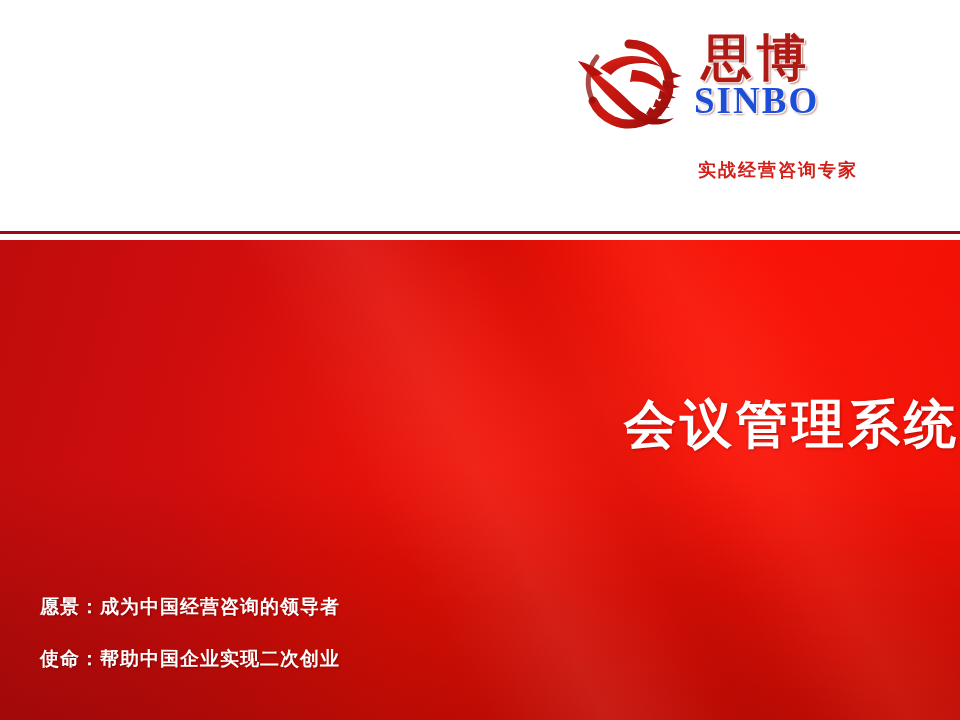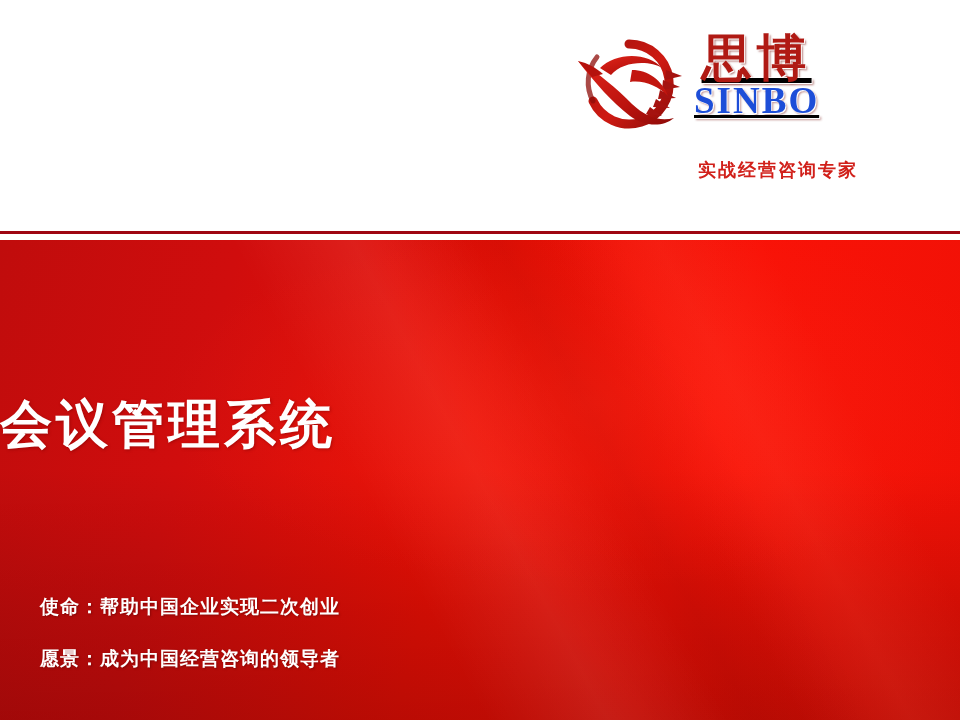--- a/index.html
+++ b/index.html
@@ -35,21 +35,20 @@
     top: 30px;
     width: 290px;
     height: 170px;
   }
 
   .logo-row {
     position: relative;
     height: 118px;
     display: flex;
     align-items: flex-start;
-    text-decoration: underline;
   }
 
   .logo-mark {
     position: relative;
     width: 118px;
     height: 112px;
     flex: 0 0 auto;
   }
 
   .logo-mark svg { display: block; }
@@ -176,21 +175,21 @@
       rgba(255, 60, 40, 0.22) 0%,
       rgba(255, 60, 40, 0) 65%);
     pointer-events: none;
   }
 
   .slide-title {
     position: absolute;
     left: 0;
     top: 150px;
     width: 960px;
-    text-align: left;
+    text-align: right;
     font-family: "DejaVu Sans", "Liberation Sans", sans-serif;
     font-size: 52px;
     font-weight: bold;
     letter-spacing: 4px;
     color: #ffffff;
     text-shadow: 1px 1px 3px rgba(110, 0, 0, 0.45);
     white-space: nowrap;
   }
 
   .statements {
@@ -275,18 +274,18 @@
   <div class="divider"></div>
   <div class="divider-gap"></div>
 
   <div class="body-panel">
     <div class="streaks"></div>
     <div class="vignette"></div>
 
     <div class="slide-title">会议管理系统</div>
 
     <div class="statements">
+      <div class="statement">愿景：成为中国经营咨询的领导者</div>
       <div class="statement">使命：帮助中国企业实现二次创业</div>
-      <div class="statement">愿景：成为中国经营咨询的领导者</div>
     </div>
   </div>
 
 </div>
 
 </body></html>

